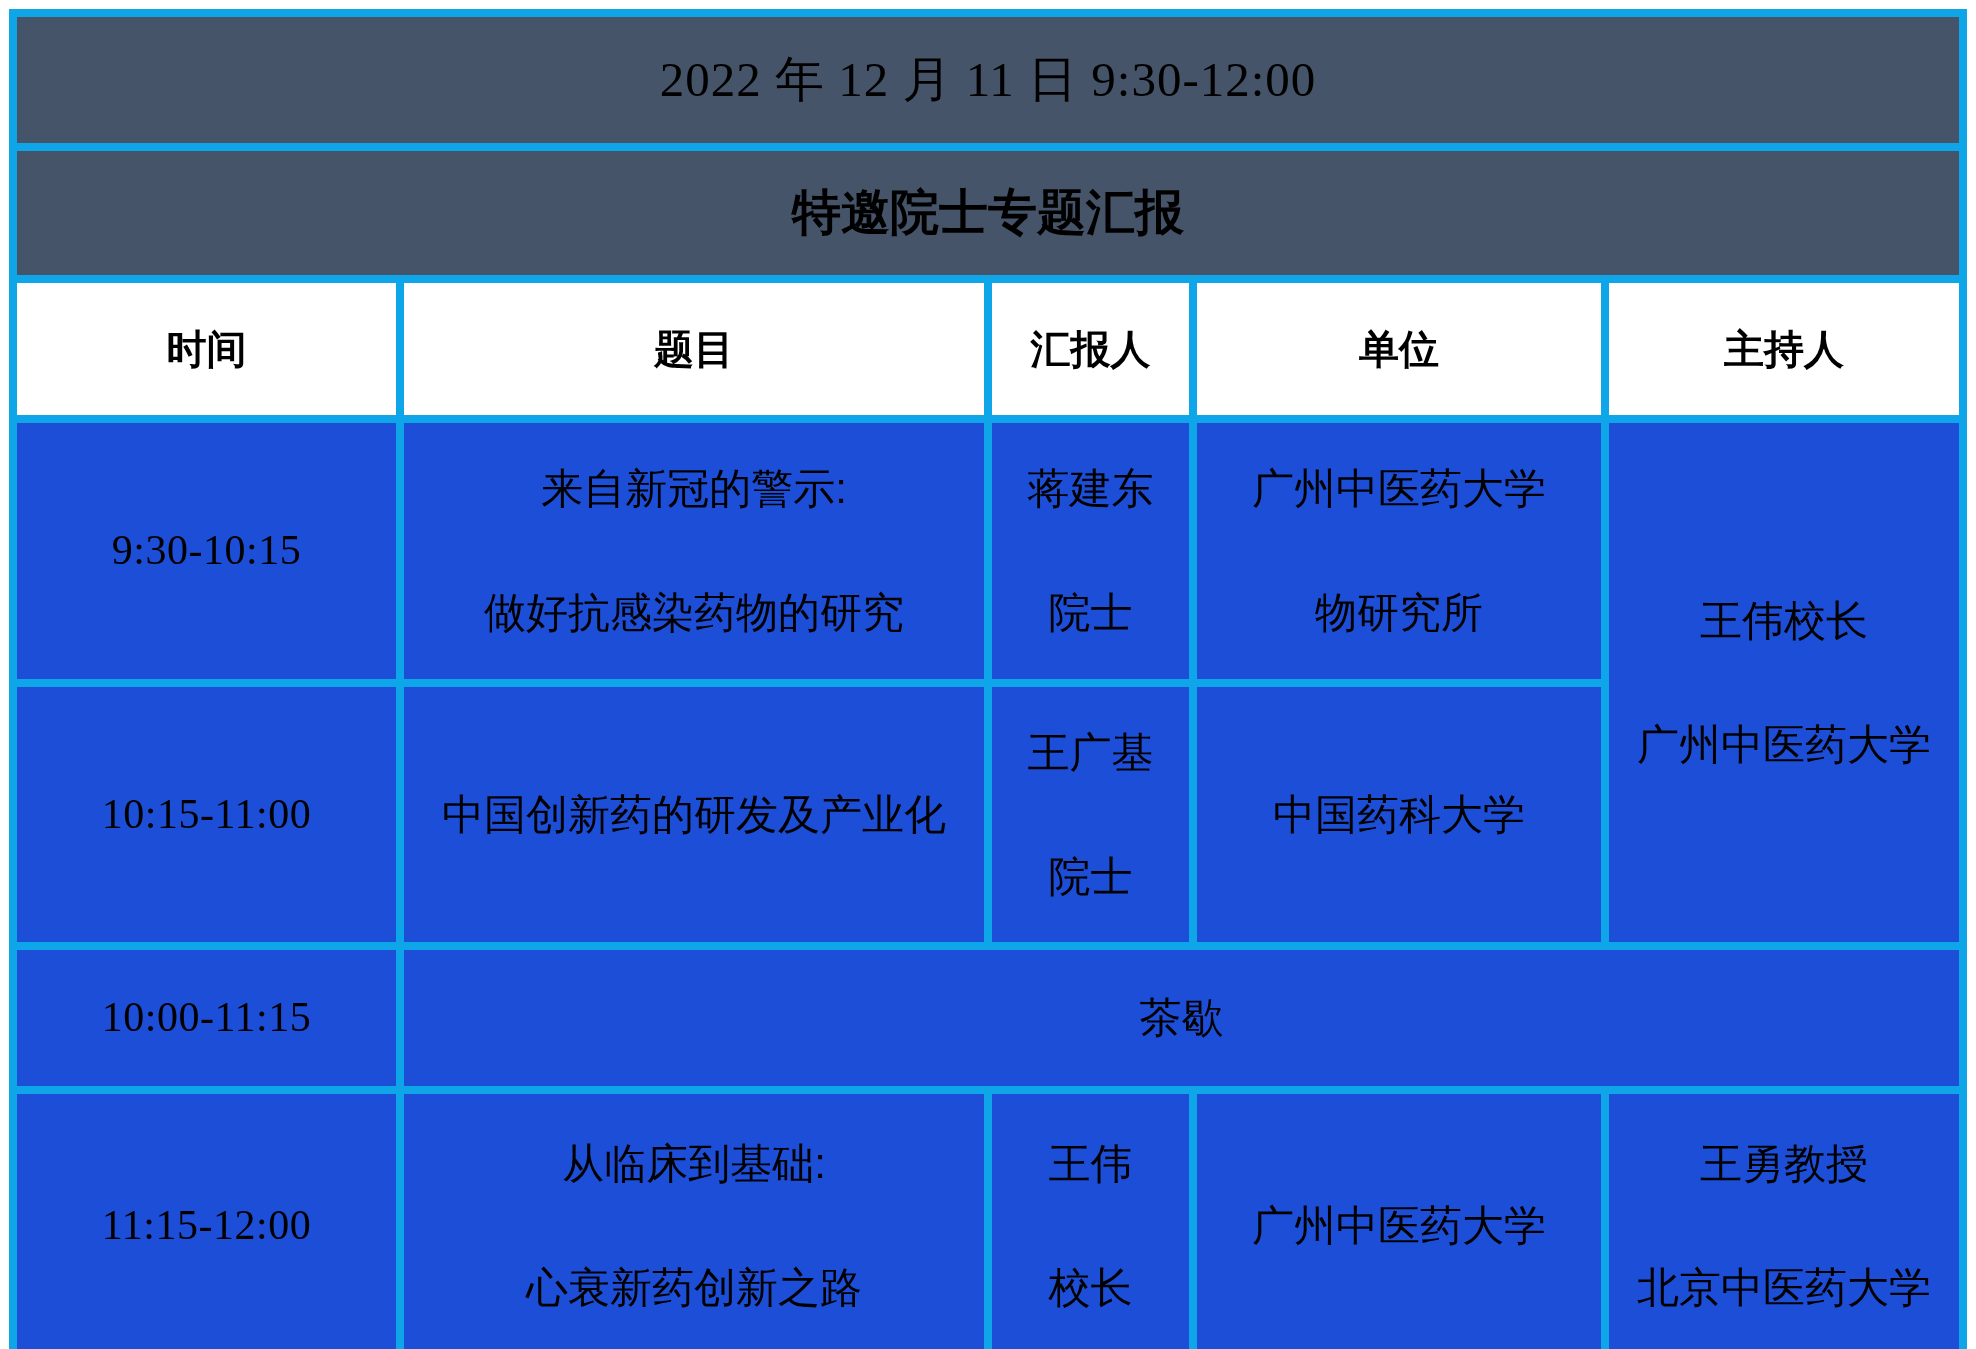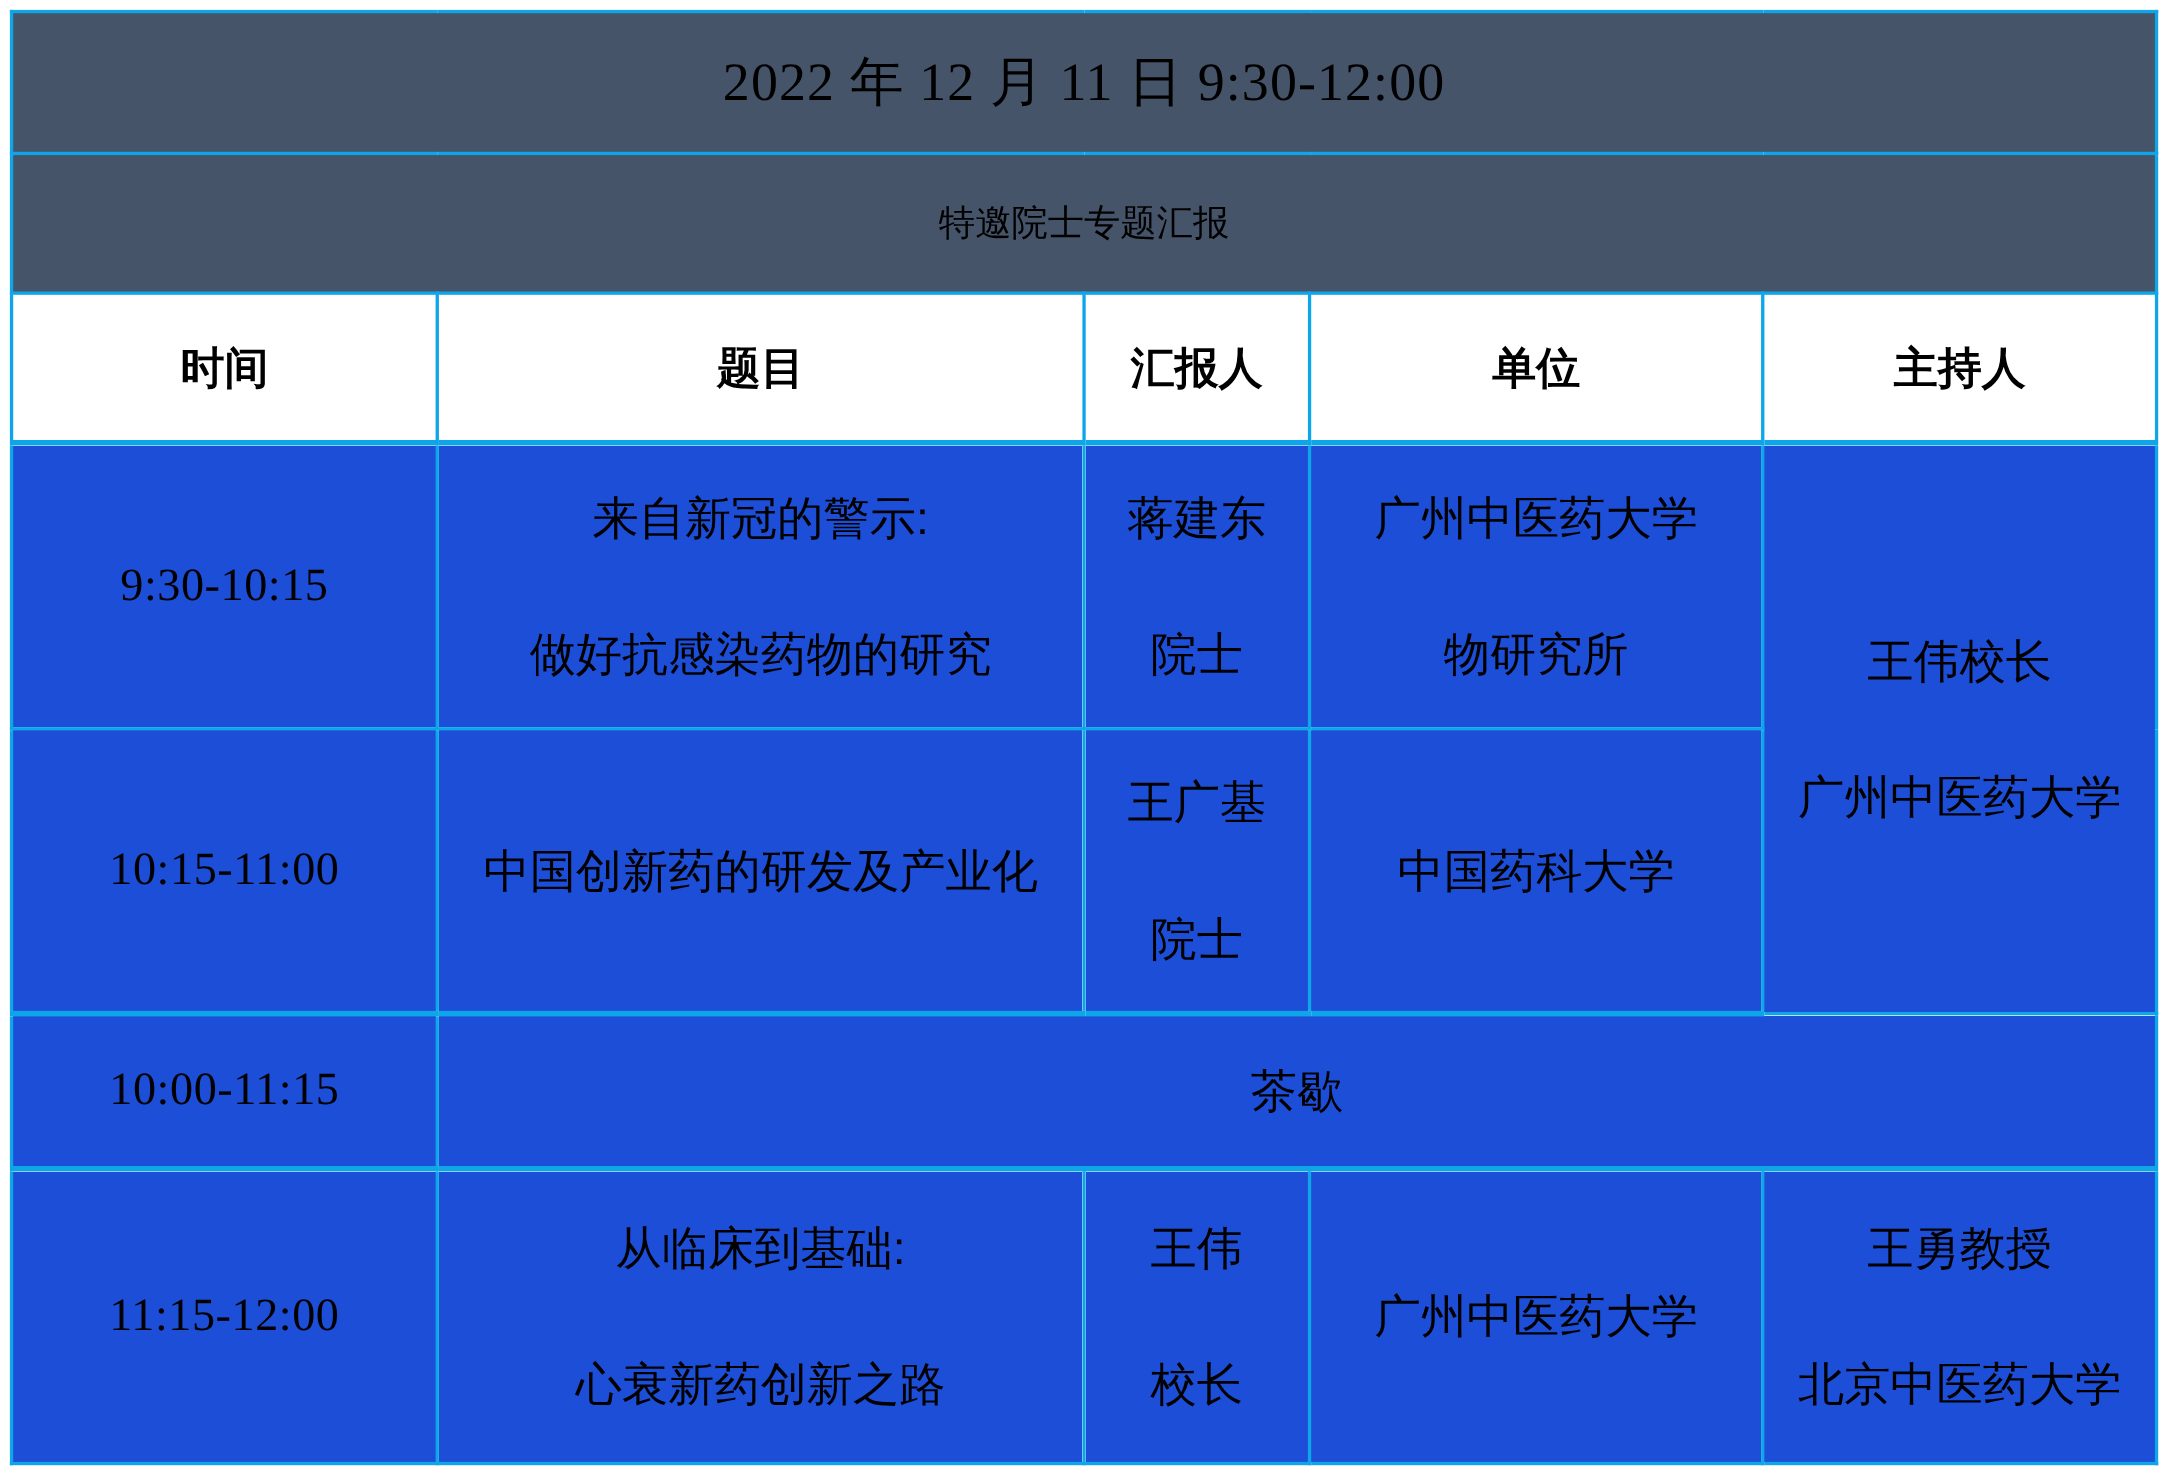--- a/index.html
+++ b/index.html
@@ -19,21 +19,21 @@
   }
   table.schedule {
     position: absolute;
     left: 9px;
     top: 9px;
     width: 1950px;
     border-collapse: collapse;
     table-layout: fixed;
   }
   table.schedule td {
-    border: 3px solid #0ea5e9;
+    border: 8px solid #0ea5e9;
     text-align: center;
     vertical-align: middle;
     padding: 0 6px;
     color: #000000;
     white-space: pre-line;
     overflow: hidden;
   }
   
   td.banner {
     background: #455469;
@@ -42,22 +42,22 @@
   td.banner-date {
     height: 126px;
     font-family: "Liberation Serif", "DejaVu Serif", serif;
     font-size: 49px;
     font-weight: 400;
     letter-spacing: 1px;
     border-bottom-width: 3px;
   }
   td.banner-session {
     height: 124px;
-    font-size: 33px;
-    font-weight: 400;
+    font-size: 49px;
+    font-weight: 700;
     border-bottom-width: 6px;
   }
   
   tr.colhead td {
     height: 132px;
     font-size: 40px;
     font-weight: 700;
     background: #ffffff;
     border-bottom-width: 5px;
   }

